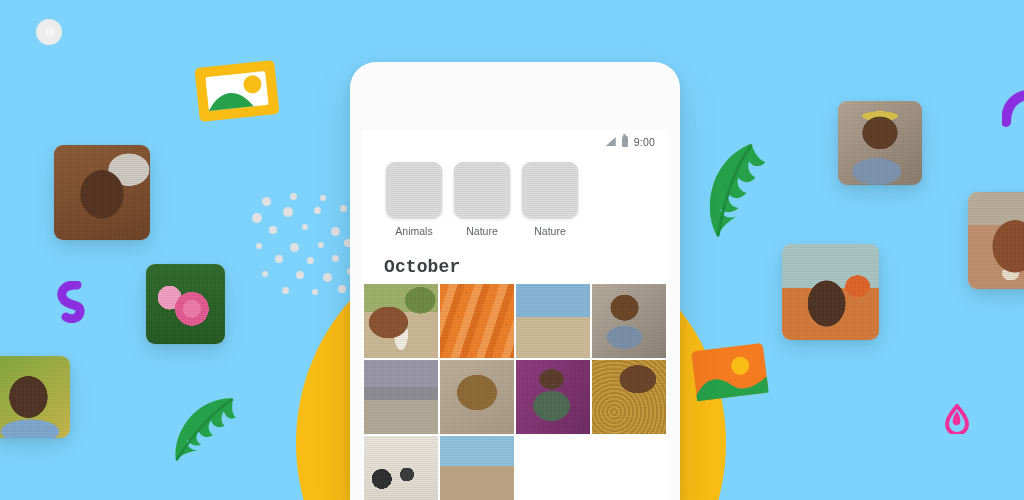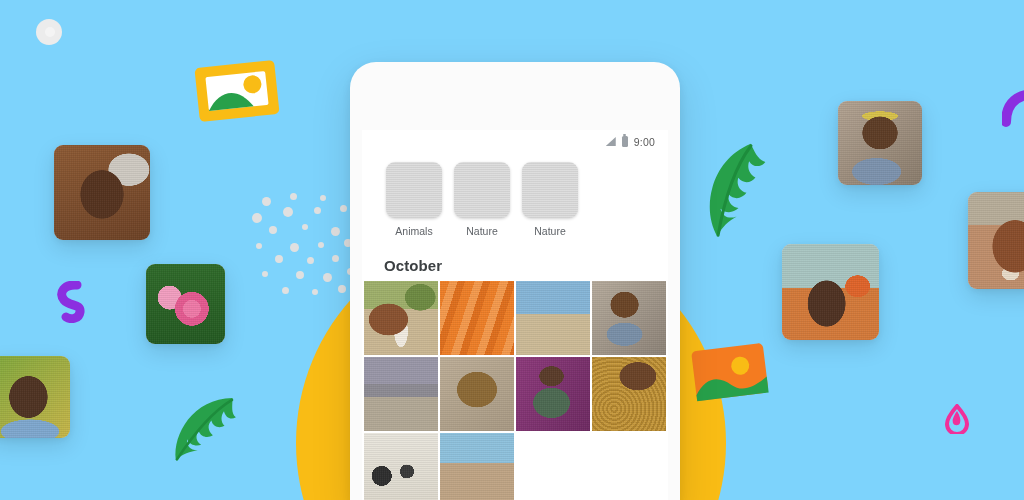--- a/index.html
+++ b/index.html
@@ -88,21 +88,21 @@
   .kebab{position:absolute;right:10px;top:12px;width:16px;height:22px;display:flex;flex-direction:column;
          align-items:center;justify-content:center;gap:2.6px;}
   .kebab i{display:block;width:3.2px;height:3.2px;border-radius:50%;background:#5f6368;}
 
   .cats{display:flex;gap:12px;padding:9px 0 0 24px;}
   .cat{width:56px;}
   .cat-img{width:56px;height:56px;border-radius:9px;overflow:hidden;position:relative;background:#ddd;
            box-shadow:0 1px 3px rgba(0,0,0,.18);}
   .cat-label{margin-top:7px;text-align:center;font-size:10.5px;color:#5f6368;}
 
-  .section-title{padding:20px 0 7px 22px;font-size:15px;color:#3c4043;font-weight:bold;letter-spacing:.1px;}
+  .section-title{padding:20px 0 7px 22px;font-size:18px;color:#3c4043;font-weight:bold;letter-spacing:.1px;font-family:Liberation Mono, monospace;}
 
   .grid{display:grid;grid-template-columns:repeat(4,1fr);gap:2px;padding:0 2px;}
   .cell{position:relative;width:100%;padding-bottom:100%;overflow:hidden;background:#ccc;}
   .cell .px{position:absolute;inset:0;}
 
   
   .t-horse{background:
      radial-gradient(ellipse 42% 34% at 33% 52%,#8a5230 0 62%,transparent 64%),
      radial-gradient(ellipse 13% 30% at 50% 68%,#f2ece2 0 70%,transparent 72%),
      radial-gradient(ellipse 30% 26% at 76% 22%,#6e8b42 0 68%,transparent 70%),

